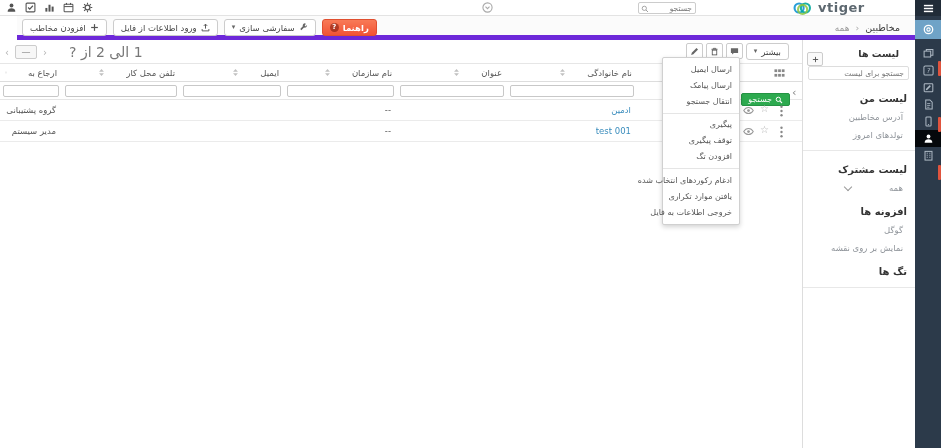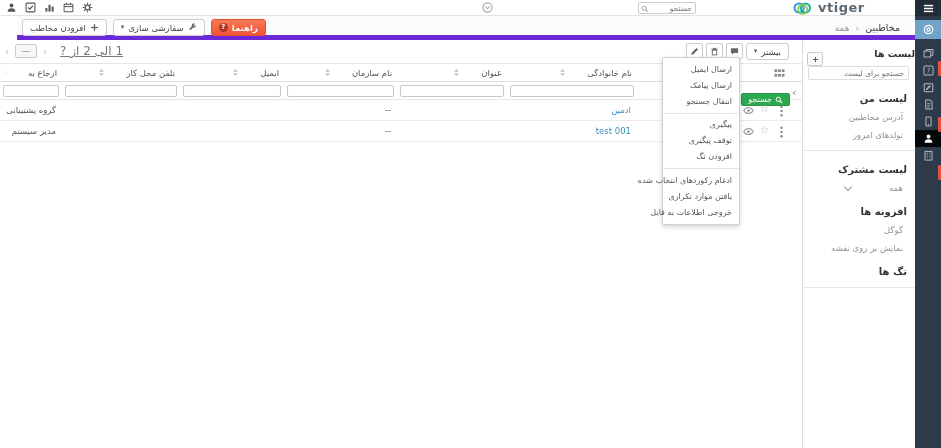--- a/index.html
+++ b/index.html
@@ -45,21 +45,21 @@
   #breadcrumb .sep { color:#aaa; margin:0 3px; }
   #breadcrumb .view { color:#999; font-size:9px; }
 
   
   #content { position:absolute; top:40px; left:0; width:802px; height:408px; background:#fff; }
   #list-toolbar { position:relative; height:24px; border-bottom:1px solid #e6e6e6; }
   #pager { position:absolute; left:3px; top:4px; display:flex; align-items:center; gap:4px; direction:ltr; }
   #pager .pg-arrow { color:#b5b5b5; font-size:10px; cursor:pointer; padding:0 2px; }
   #pager .pg-box { border:1px solid #ccc; background:#f7f7f7; border-radius:2px; width:22px; height:14px;
     color:#888; font-size:9px; text-align:center; line-height:12px; cursor:pointer; }
-  #pager .pg-label { color:#777; font-size:12px; margin-left:7px; direction:rtl;text-decoration:underline; }
+  #pager .pg-label { color:#777; font-size:14px; margin-left:16px; direction:rtl; }
   .lt-actions { position:absolute; top:3px; right:8px; left:auto; display:flex; flex-direction:row-reverse; gap:3px; }
   .icon-btn { width:17px; height:16px; border:1px solid #ccc; border-radius:2px; background:#fff;
     display:inline-flex; align-items:center; justify-content:center; cursor:pointer; }
   .icon-btn .ic { width:9px; height:9px; }
   #more-btn { margin-right:5px; }
 
   
   .trow { display:flex; width:802px; }
   .cell { flex:none; position:relative; }
   .c-actions { width:165px; } .c-lname { width:130px; } .c-title { width:110px; }
@@ -89,21 +89,21 @@
   
   #dropdown { position:absolute; top:57px; left:662px; width:78px; background:#fff; border:1px solid #d0d0d0;
     border-radius:2px; box-shadow:0 2px 5px rgba(0,0,0,.18); z-index:20; padding:3px 0; }
   #dropdown .mi { font-size:8px; color:#555; text-align:right; padding:2.5px 7px; white-space:nowrap; cursor:pointer; line-height:1.4; }
   #dropdown .mdiv { border-top:1px solid #e5e5e5; margin:3px 0; }
 
   
   #sidebar { position:absolute; top:40px; right:26px; width:113px; height:408px; background:#fff; border-left:1px solid #ddd; z-index:3; }
   #sidebar { border-left:none; }
   #sidebar::before { content:""; position:absolute; left:0; top:0; bottom:0; border-left:1px solid #ddd; }
-  .sb-row { position:relative; padding:0 0; }
+  .sb-row { position:relative; padding:0 16px; }
   #lists-title { font-size:9.5px; font-weight:bold; color:#333; margin-top:8px; }
   #add-list-btn { position:absolute; left:5px; top:4px; width:16px; height:14px; border:1px solid #ccc; background:#fafafa;
     border-radius:2px; display:flex; align-items:center; justify-content:center; cursor:pointer; }
   #add-list-btn .ic { width:7px; height:7px; }
   #list-search { margin:7px 6px 0 6px; height:14px; border:1px solid #ddd; border-radius:2px; }
   #list-search input { width:100%; height:12px; border:0; outline:0; font-family:inherit; font-size:7.5px; color:#555; padding:0 4px; background:transparent; }
   .sb-section { font-size:10px; font-weight:bold; color:#333; padding:0 8px; margin-top:13px; }
   .sb-link { font-size:8.5px; color:#8f949a; padding:0 12px; margin-top:8px; cursor:pointer; white-space:nowrap; }
   .sb-divider { border-top:1px solid #e8e8e8; margin:10px 0 0 0; }
   #shared-all { display:flex; align-items:center; font-size:8.5px; color:#8f949a; padding:0 12px; margin-top:8px; cursor:pointer; }
@@ -180,20 +180,30 @@
           <svg viewBox="0 0 12 12" xmlns="http://www.w3.org/2000/svg">
             <line x1="6" y1="1.5" x2="6" y2="10.5" stroke="#555" stroke-width="1.6"></line>
             <line x1="1.5" y1="6" x2="10.5" y2="6" stroke="#555" stroke-width="1.6"></line>
           </svg>
         </i>
       <span>افزودن مخاطب</span>
     </div>
     <div class="btn">
       <i class="ic">
           <svg viewBox="0 0 12 12" xmlns="http://www.w3.org/2000/svg">
+            <path d="M1.5 8v2.5h9V8" fill="none" stroke="#555" stroke-width="1.2"></path>
+            <line x1="6" y1="1.8" x2="6" y2="7.5" stroke="#555" stroke-width="1.3"></line>
+            <path d="M3.8 3.8L6 1.5l2.2 2.3" fill="none" stroke="#555" stroke-width="1.3"></path>
+          </svg>
+        </i>
+      <span>ورود اطلاعات از فایل</span>
+    </div>
+    <div class="btn">
+      <i class="ic">
+          <svg viewBox="0 0 12 12" xmlns="http://www.w3.org/2000/svg">
             <path d="M10.8 3.1a3.1 3.1 0 0 1-4.1 2.9L3.2 9.5 1.6 7.9l3.5-3.5A3.1 3.1 0 0 1 8 .3l1.2 1.1-1.7 1.7 1.4 1.4 1.7-1.7z" fill="#666"></path>
           </svg>
         </i>
       <span>سفارشی سازی</span>
       <span class="caret">▾</span>
     </div>
     <div class="btn orange">
       <span>راهنما</span>
       <span class="help-badge">?</span>
     </div>

